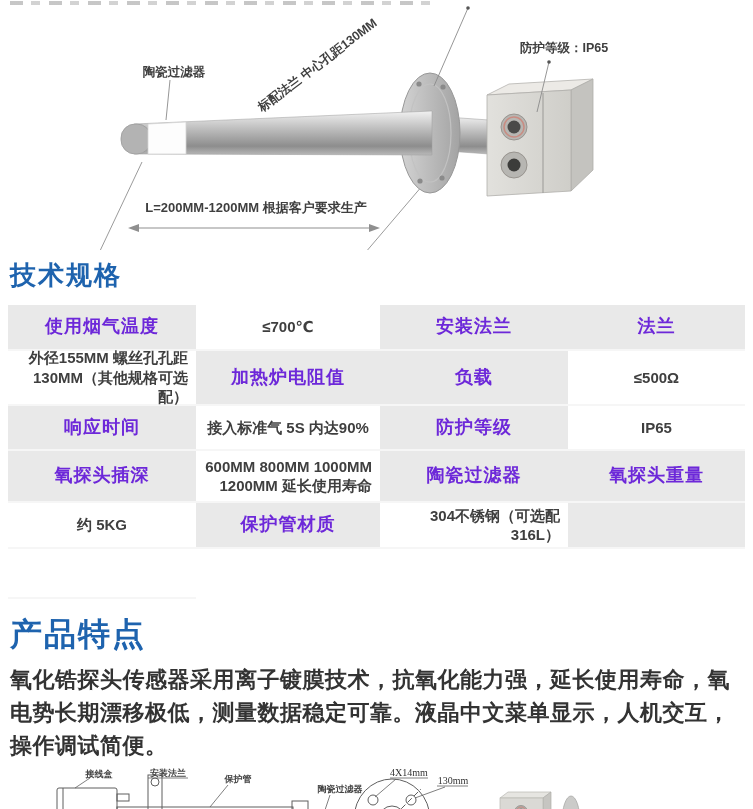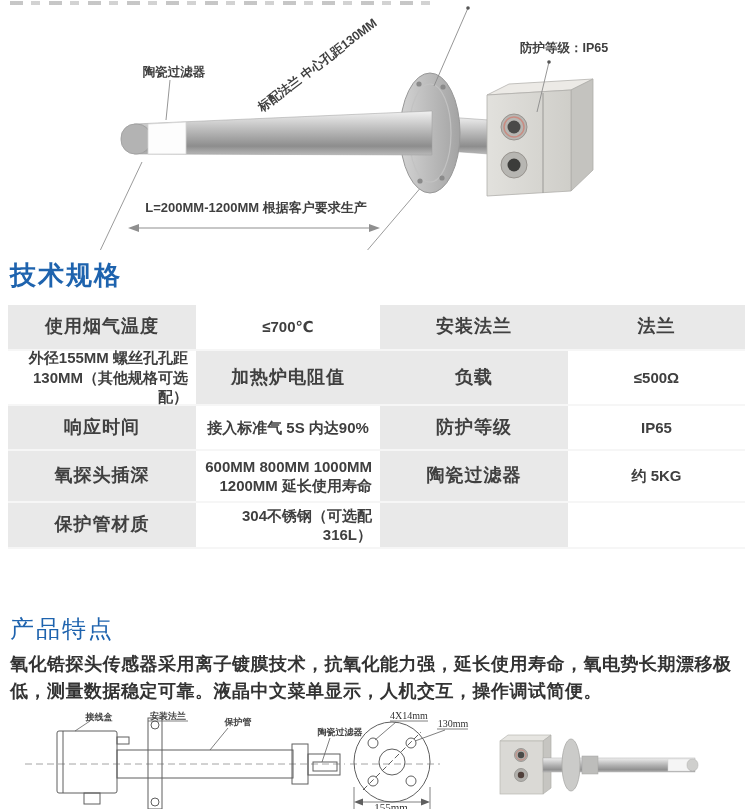--- a/index.html
+++ b/index.html
@@ -6,30 +6,30 @@
   body { background:#ffffff; font-family:"Liberation Sans","DejaVu Sans",sans-serif; }
   .page { position:relative; width:753px; height:809px; background:#fff; overflow:hidden; }
 
   
   .remnant { position:absolute; top:1px; left:10px; width:425px; height:4px; opacity:.38;
     background:repeating-linear-gradient(90deg,#6b6b6b 0 13px, transparent 13px 21px, #8a8a8a 21px 30px, transparent 30px 39px); }
 
   .hero { position:relative; width:753px; height:250px; }
   .hero svg { position:absolute; top:0; left:0; }
 
-  .content { padding:0 1px;margin-left:7px; }
+  .content { padding:0 8px; }
   h1.sec { font-size:26px; font-weight:700; color:#1e63ae; margin:8px 0 12px 2px; letter-spacing:2px; }
-  h2.sec { font-size:24px; font-weight:400; color:#1e63ae; margin:14px 0 6px 2px; letter-spacing:2px; }
+  h2.sec { font-size:32px; font-weight:700; color:#1e63ae; margin:14px 0 6px 2px; letter-spacing:2px; }
 
   .spec-table { display:grid; grid-template-columns:188px 184px 188px 177px; grid-template-rows:46px 55px 45px 52px 46px 50px; width:737px; }
   .cell { display:flex; align-items:center; justify-content:center; text-align:center; border-bottom:2px solid #f6f6f6; padding:2px 8px; line-height:1.3; }
-  .cell.label { background:#e9e9e9; color:#404040; font-size:18px; font-weight:700; letter-spacing:1px; }
+  .cell.label { background:#e9e9e9; color:#6d28d9; font-size:18px; font-weight:700; letter-spacing:1px; }
   .cell.value { background:#ffffff; color:#3f3f3f; font-size:15px; font-weight:700;text-align:right; }
 
-  p.features { margin:2px 2px 0 2px; width:735px; font-size:18px; font-weight:700; color:#333; line-height:1.5; letter-spacing:.5px; }
+  p.features { margin:2px 2px 0 2px; width:735px; font-size:22px; font-weight:700; color:#333; line-height:1.5; letter-spacing:.5px; }
 
   .drawing { position:relative; width:753px; height:117px; margin-top:4px; }
 
   
   text { font-family:"Liberation Sans","DejaVu Sans",sans-serif; }
   .dimtext { font-family:"Liberation Serif","DejaVu Serif",serif; }
 </style>
 </head>
 <body>
 
@@ -128,20 +128,21 @@
       <div class="cell value">≤500Ω</div>
       <div class="cell label">响应时间</div>
       <div class="cell value">接入标准气 5S 内达90%</div>
 
       <div class="cell label">防护等级</div>
       <div class="cell value">IP65</div>
       <div class="cell label">氧探头插深</div>
       <div class="cell value">600MM 800MM 1000MM 1200MM 延长使用寿命</div>
 
       <div class="cell label">陶瓷过滤器</div>
+      <div class="cell label">氧探头重量</div>
       <div class="cell value">约 5KG</div>
 
       <div class="cell label">保护管材质</div>
       <div class="cell value">304不锈钢（可选配316L）</div>
       <div class="cell label"></div>
       <div class="cell value"></div>
     </div>
 
     <h2 class="sec">产品特点</h2>
     <p class="features">氧化锆探头传感器采用离子镀膜技术，抗氧化能力强，延长使用寿命，氧电势长期漂移极低，测量数据稳定可靠。液晶中文菜单显示，人机交互，操作调试简便。</p>

